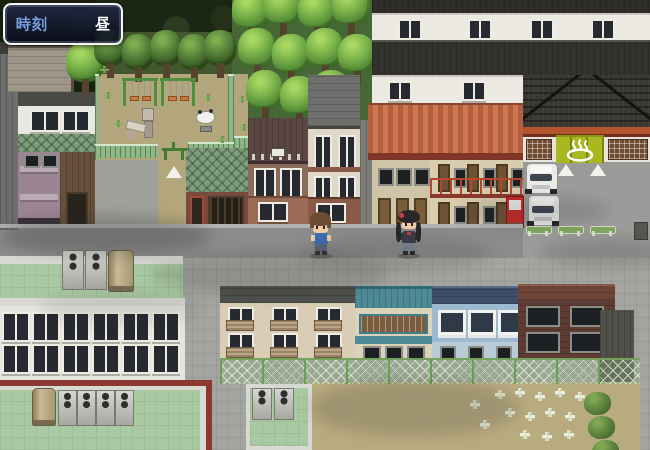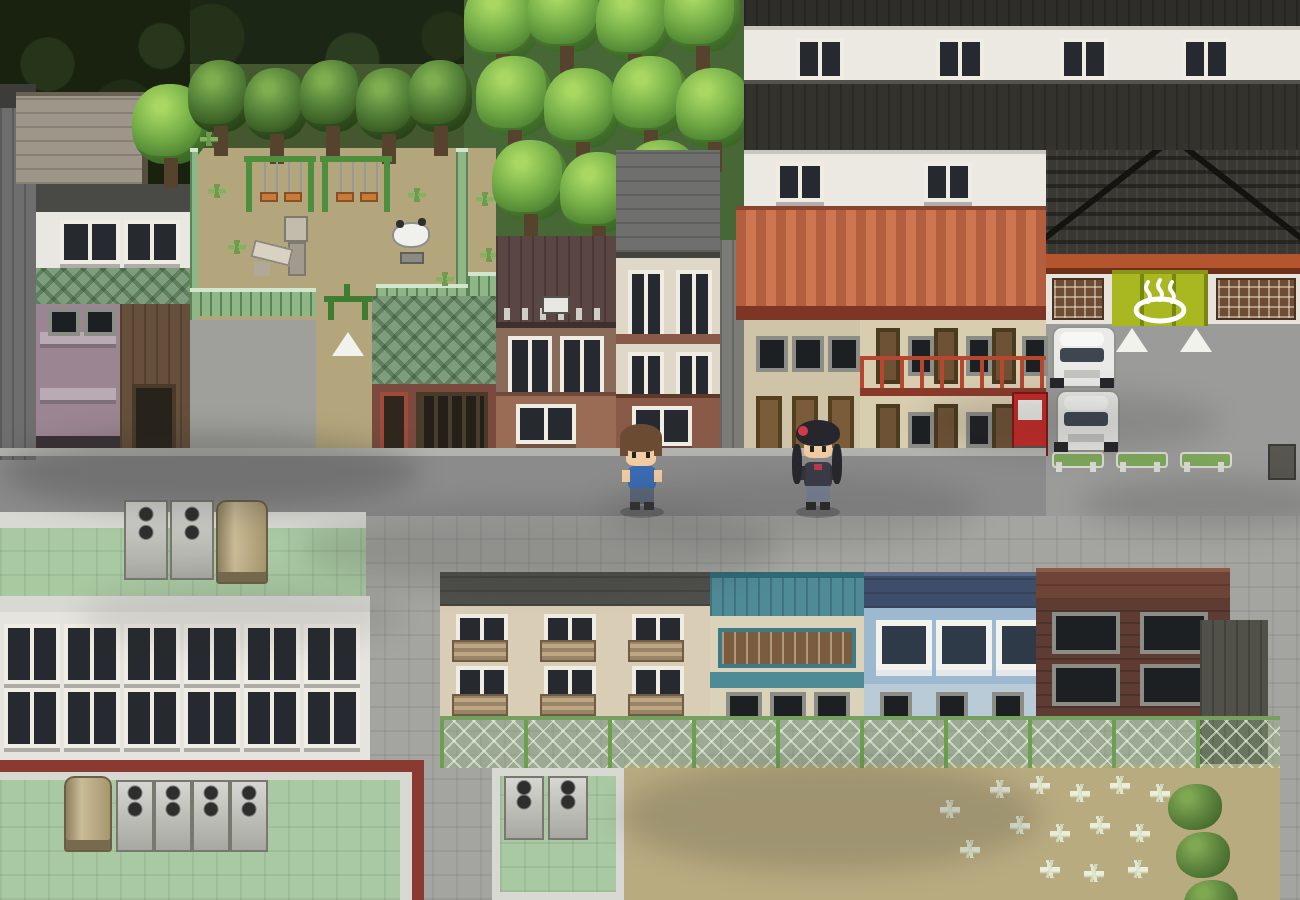--- a/index.html
+++ b/index.html
@@ -498,14 +498,18 @@
   </div>
 
   <div class="cloud" style="left:0;top:216px;width:210px;height:40px;opacity:.26"></div>
   <div class="cloud" style="left:150px;top:252px;width:240px;height:44px;opacity:.16"></div>
   <div class="cloud" style="left:300px;top:236px;width:190px;height:36px;opacity:.14"></div>
   <div class="cloud" style="left:460px;top:196px;width:150px;height:30px;opacity:.16"></div>
   <div class="cloud" style="left:540px;top:238px;width:130px;height:28px;opacity:.18"></div>
   <div class="cloud" style="left:310px;top:380px;width:210px;height:56px;opacity:.18"></div>
   <div class="cloud" style="left:40px;top:290px;width:160px;height:36px;opacity:.10"></div>
 
+  <div id="timewin">
+    <span class="lab">時刻</span>
+    <span class="val">昼</span>
+  </div>
 
 </div>
 
 </body></html>

